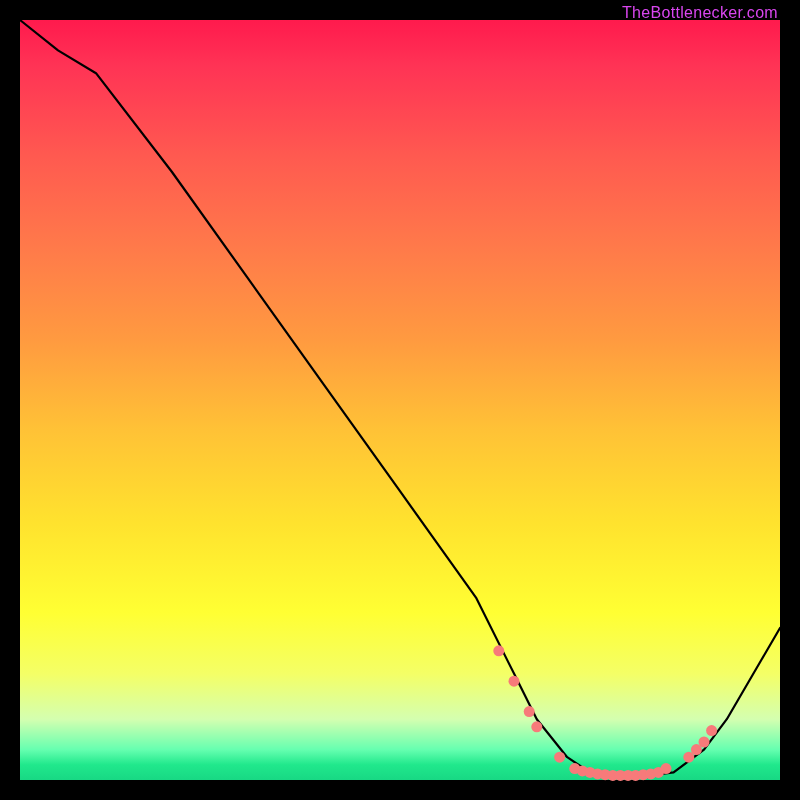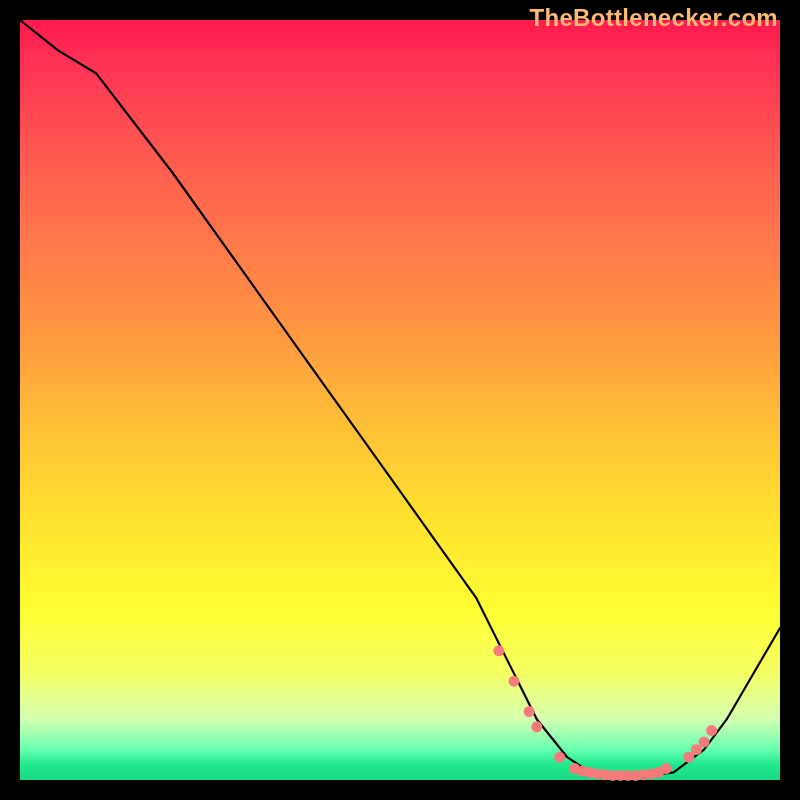--- a/index.html
+++ b/index.html
@@ -30,23 +30,23 @@
       #66ffb0 96%,
       #20e88c 98%,
       #18d884 100%
     );
   }
   .attribution {
     position: absolute;
     top: 4px;
     right: 22px;
     font-family: Arial, Helvetica, sans-serif;
-    font-size: 24px;
-    font-weight: 700;
-    color: #fdba74;
+    font-size: 16px;
+    font-weight: 400;
+    color: #d946ef;
     letter-spacing: 0.3px;
   }
   svg.curve {
     position: absolute;
     left: 0; top: 0;
     width: 760px; height: 760px;
     overflow: visible;
   }
   .curve-path {
     fill: none;

